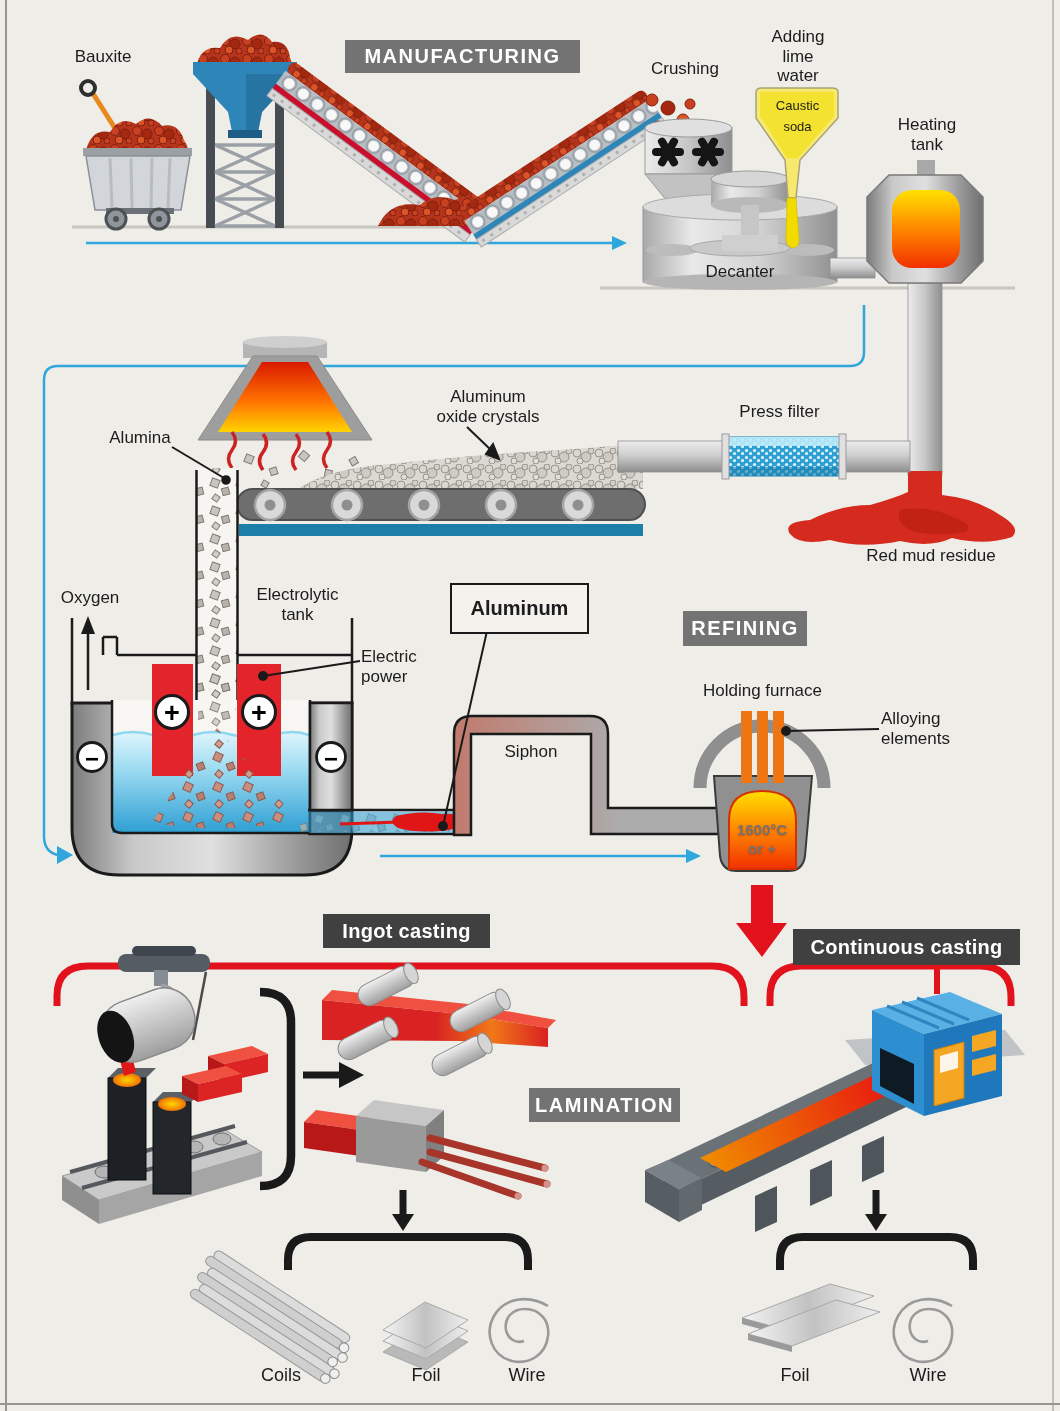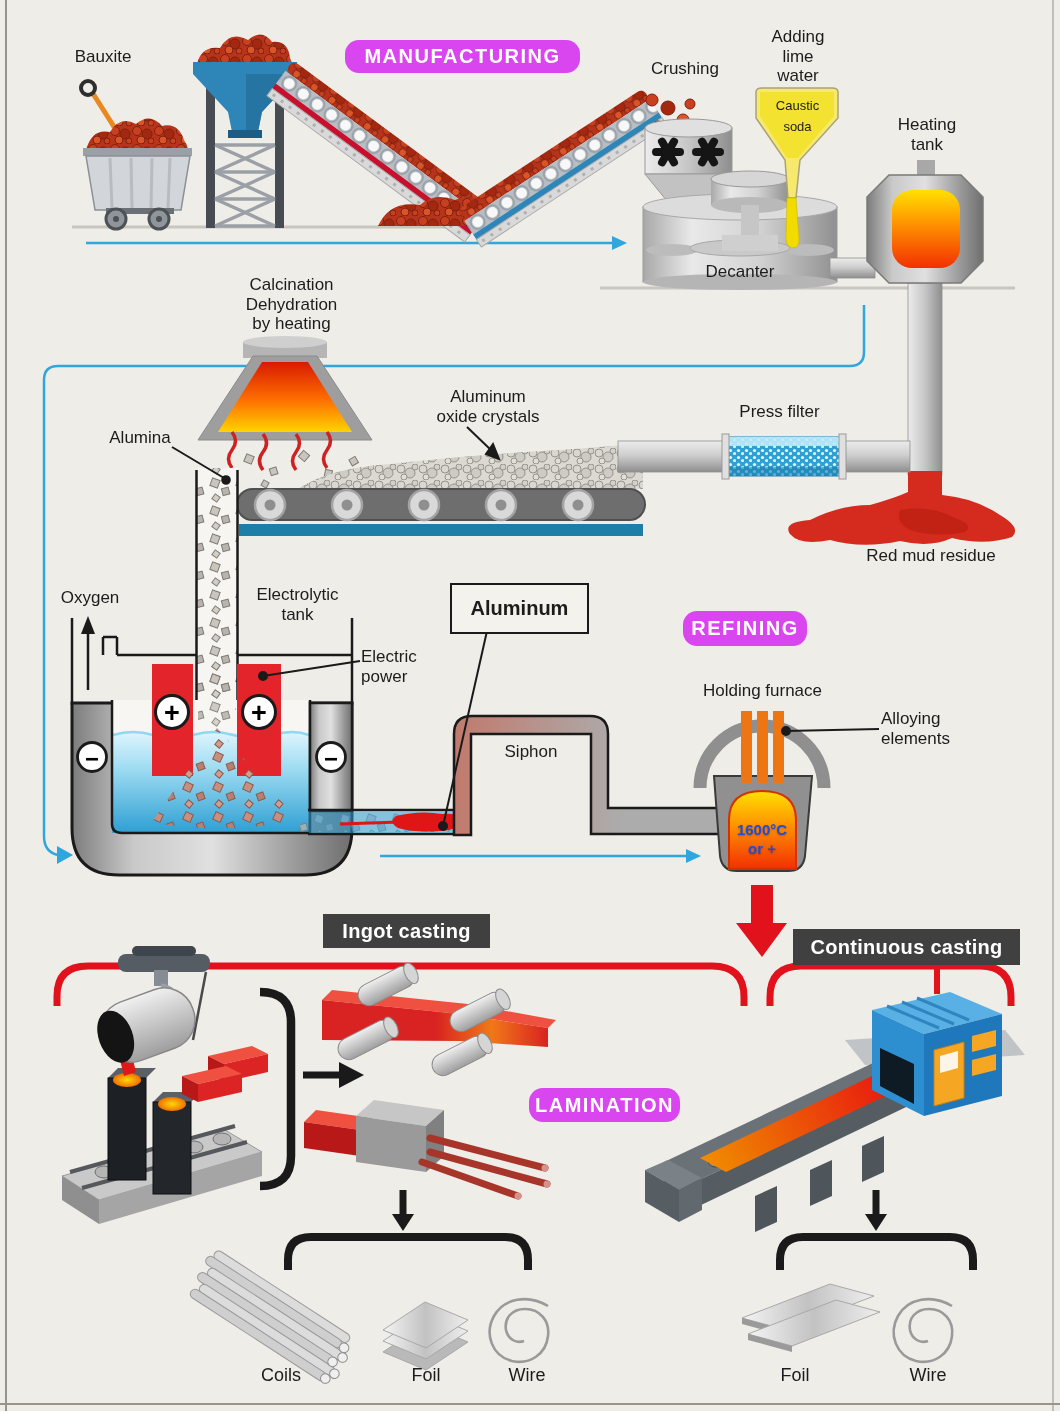--- a/index.html
+++ b/index.html
@@ -7,25 +7,25 @@
     position:relative;width:1060px;height:1411px;margin:0 auto;
     background:#EFEDE8;overflow:hidden;
     font-family:"Liberation Sans","DejaVu Sans",sans-serif;color:#1c1c1c;
   }
   .label{position:absolute;font-size:17px;line-height:19.5px;text-align:center;white-space:pre-line;}
   .label.la{text-align:left;}
   .label.big{font-size:13px;line-height:21px;}
   .label.prod{font-size:18px;}
   .badge{position:absolute;display:flex;align-items:center;justify-content:center;
     color:#fff;font-weight:bold;font-size:20px;}
-  .badge.blue{background:#d946ef;letter-spacing:1.5px;border-radius:14px;}
+  .badge.blue{background:#737373;letter-spacing:1.5px;}
   .badge.red{background:#404040;letter-spacing:.3px;}
   .albox{position:absolute;background:#F4F2ED;border:2.5px solid #1a1a1a;
     display:flex;align-items:center;justify-content:center;font-weight:bold;font-size:20px;}
-  .temp{position:absolute;color:#1d4ed8;font-weight:bold;font-size:15px;line-height:19px;
+  .temp{position:absolute;color:#737373;font-weight:bold;font-size:15px;line-height:19px;
     text-align:center;white-space:pre-line;text-shadow:0 1px 2px rgba(160,40,0,.55);}
   .edge{position:absolute;}
   svg{position:absolute;left:0;top:0;}
 </style>
 </head>
 <body>
 
 <div id="stage">
 
 <svg width="1060" height="1411" viewBox="0 0 1060 1411">
@@ -576,23 +576,20 @@
 <div class="label" style="left:639px;top:59px;width:92px;">Crushing</div>
 <div class="label" style="left:757px;top:27px;width:82px;">Adding
 lime
 water</div>
 <div class="label big" style="left:755px;top:95px;width:85px;">Caustic
 soda</div>
 <div class="label" style="left:885px;top:115px;width:84px;">Heating
 tank</div>
 <div class="label" style="left:692px;top:262px;width:96px;">Decanter</div>
 
-<div class="label" style="left:214px;top:275px;width:155px;">Calcination
-Dehydration
-by heating</div>
 <div class="label" style="left:102px;top:428px;width:76px;">Alumina</div>
 <div class="label" style="left:424px;top:387px;width:128px;">Aluminum
 oxide crystals</div>
 <div class="label" style="left:732px;top:402px;width:95px;">Press filter</div>
 <div class="label" style="left:852px;top:546px;width:158px;">Red mud residue</div>
 
 <div class="label" style="left:52px;top:588px;width:76px;">Oxygen</div>
 <div class="label" style="left:235px;top:585px;width:125px;">Electrolytic
 tank</div>
 <div class="label la" style="left:361px;top:647px;width:85px;">Electric

